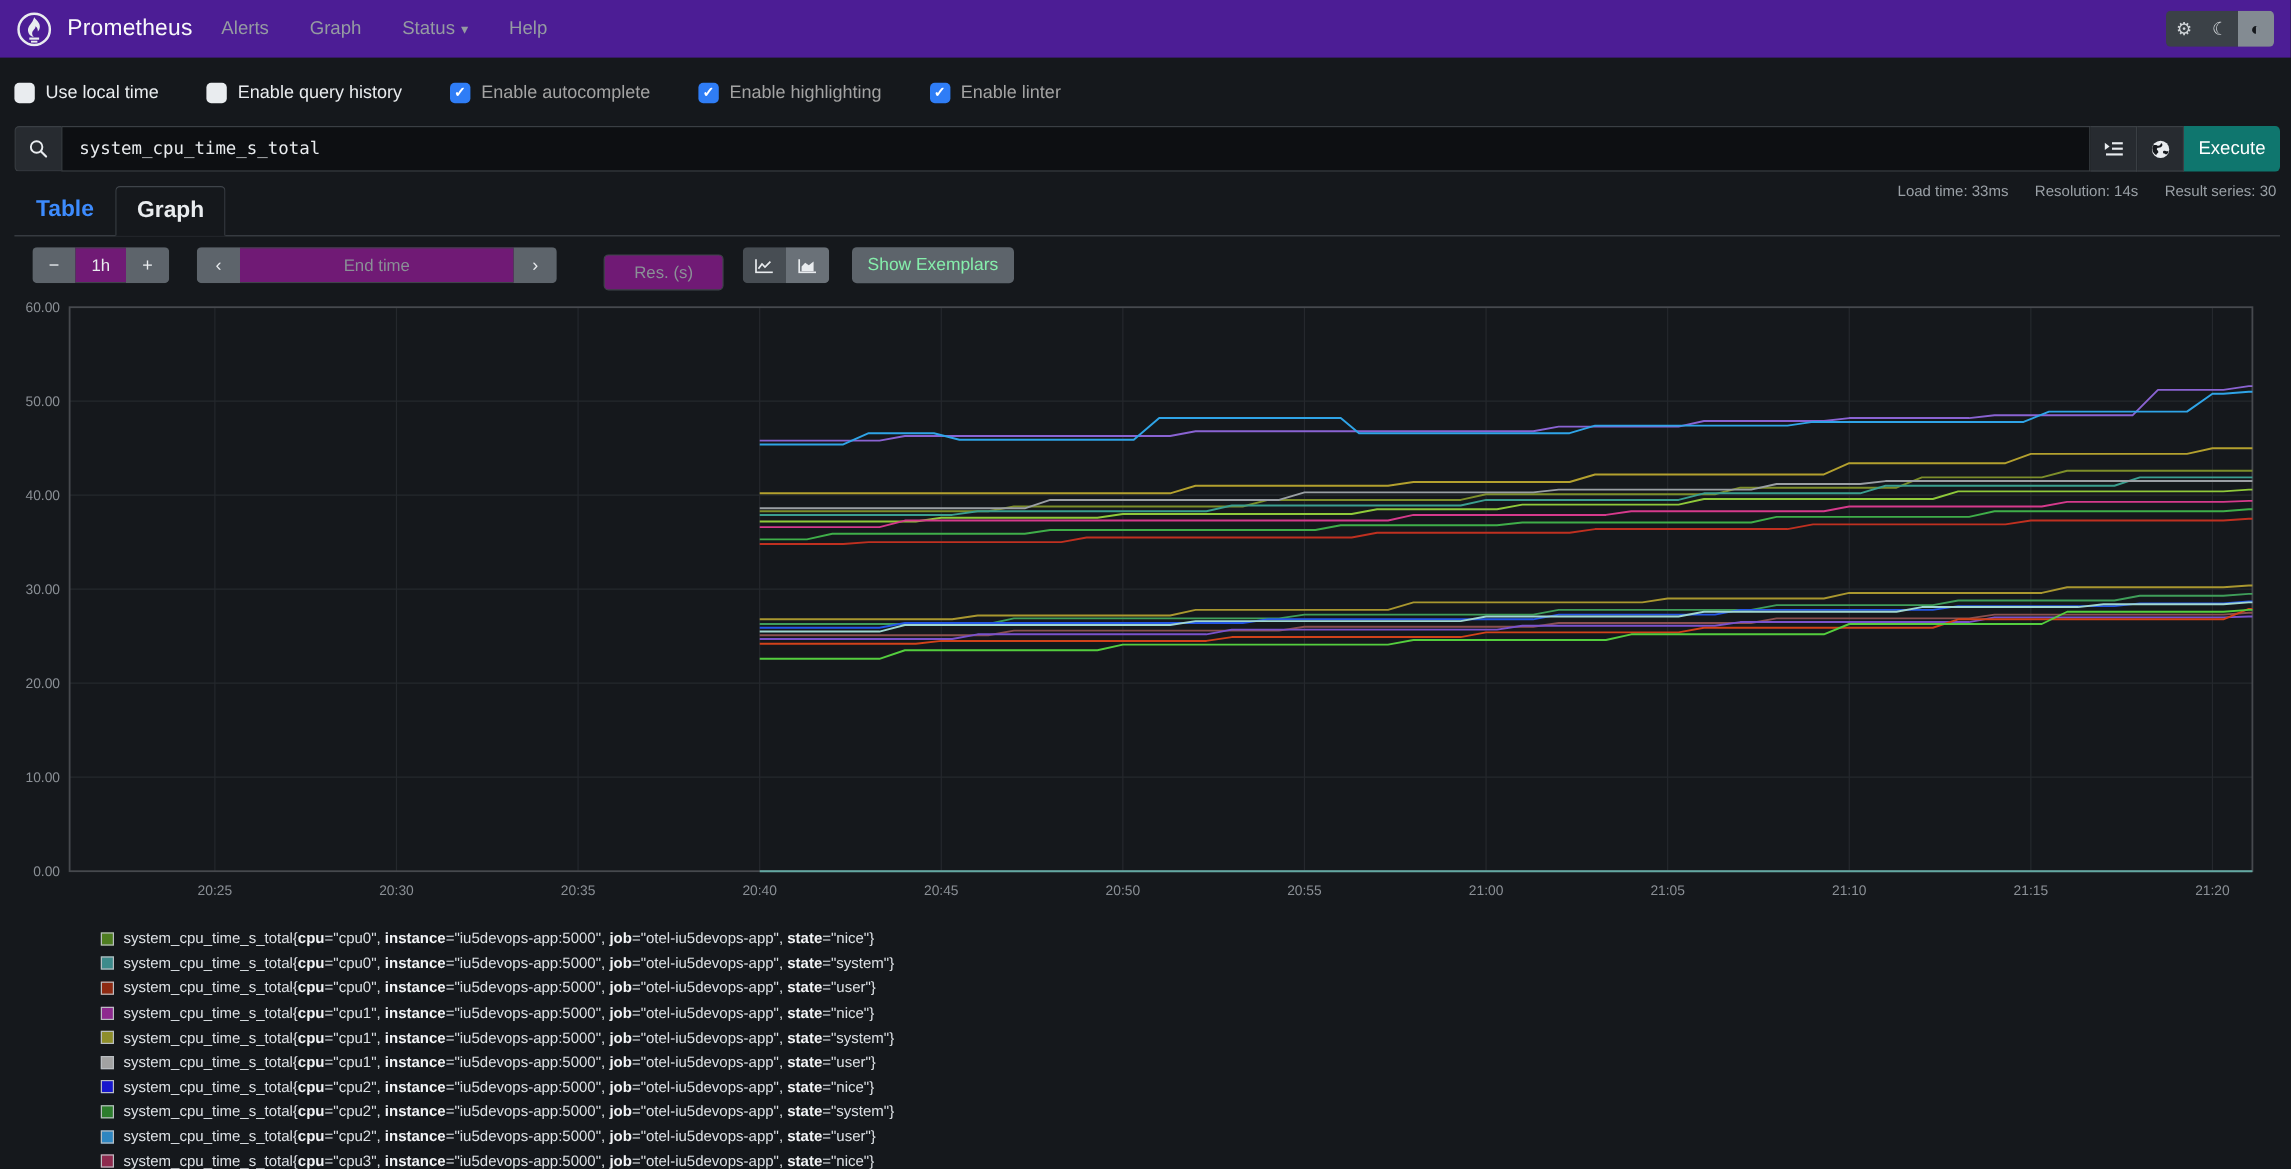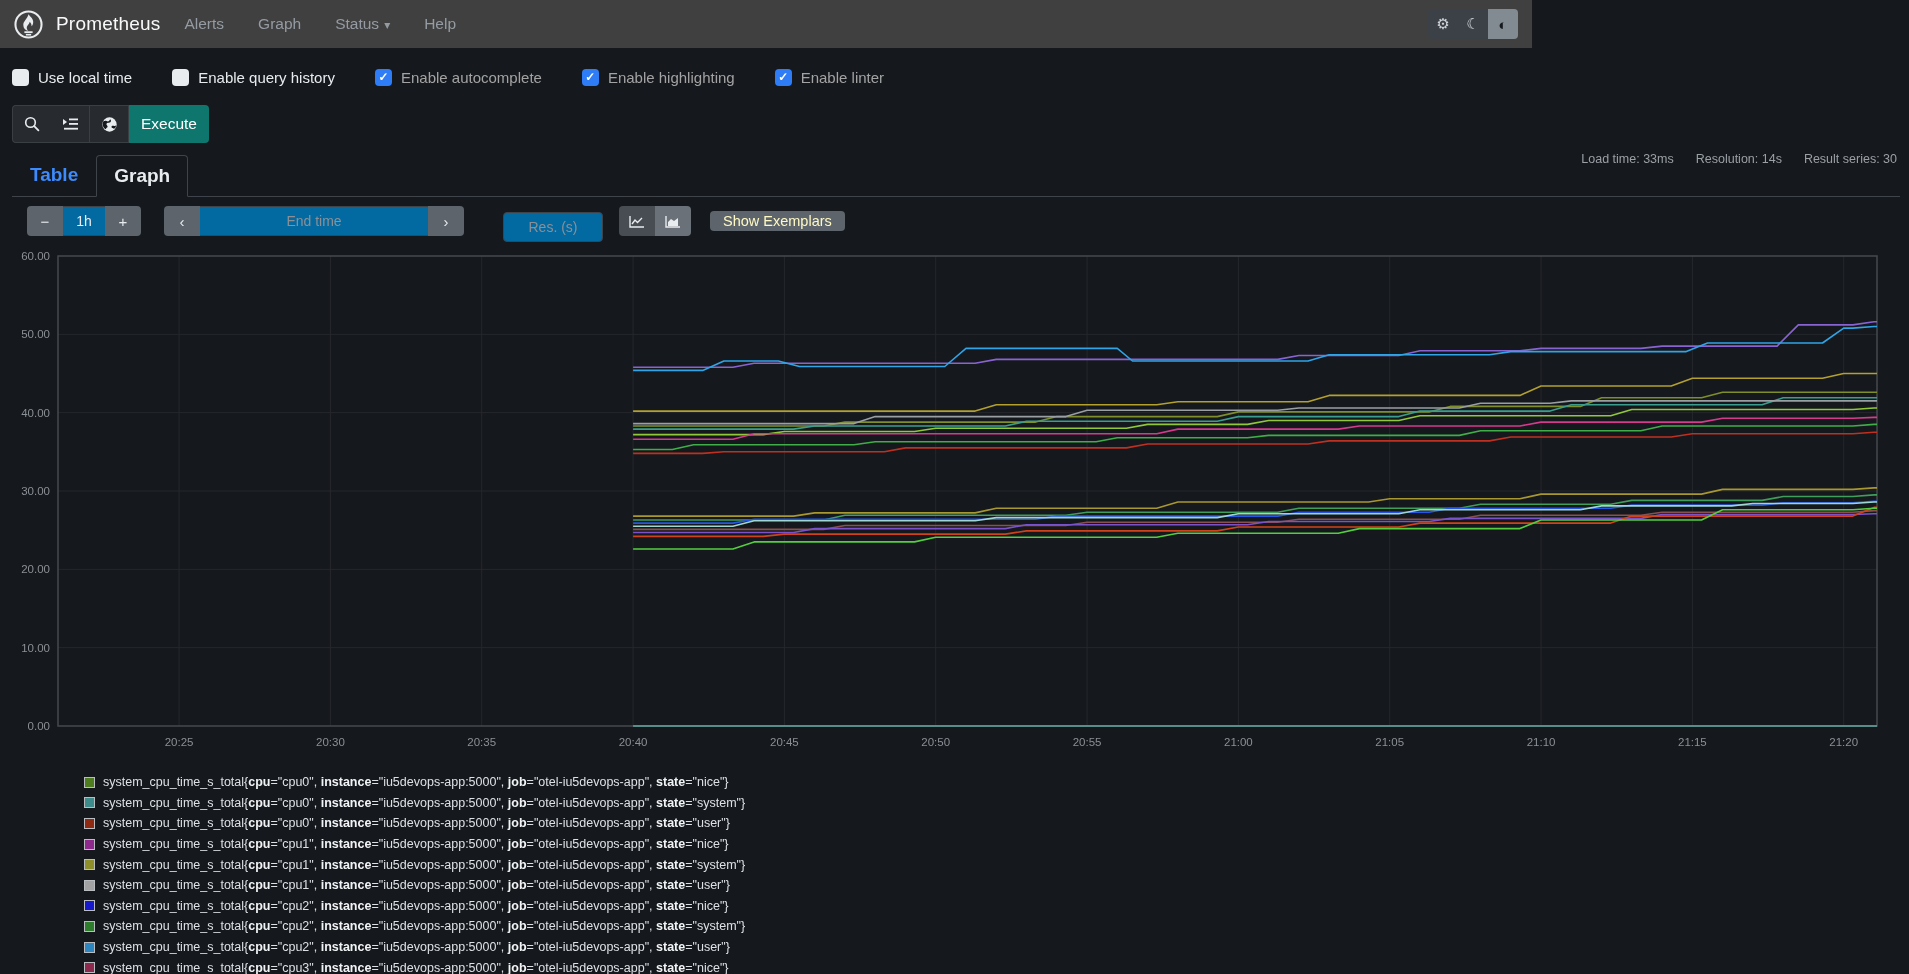--- a/index.html
+++ b/index.html
@@ -5,22 +5,22 @@
   * { margin:0; padding:0; box-sizing:border-box; }
   html,body { width:1909px; height:974px; overflow:hidden; }
   body {
     background:#15181c;
     font-family:"Liberation Sans", sans-serif;
     color:#e9ecef;
     position:relative;
   }
   
   .navbar {
-    position:absolute; top:0; left:0; width:1532px; height:48px;
-    background:#404040; display:flex; align-items:center; padding:0 14px;
+    position:absolute; top:0; left:0; width:1909px; height:48px;
+    background:#4c1d95; display:flex; align-items:center; padding:0 14px;
   }
   .logo { width:29px; height:29px; flex:0 0 auto; }
   .brand { font-size:19px; color:#f8f9fa; margin-left:13px; letter-spacing:.2px; cursor:pointer; }
   .nav-links { display:flex; align-items:center; margin-left:24px; gap:34px; }
   .nav-link { font-size:15.5px; color:#959ba2; cursor:pointer; }
   .nav-link .caret { font-size:12px; margin-left:5px; color:#959ba2; }
   .theme-group { position:absolute; right:14px; top:9px; display:flex; border-radius:4px; overflow:hidden; }
   .theme-btn {
     width:30px; height:30px; display:flex; align-items:center; justify-content:center;
     background:#3b4147; color:#cfd3d7; font-size:15px; cursor:pointer; border:none;
@@ -63,31 +63,31 @@
   .tab.link { color:#3d8bfd; }
   .tab.active { color:#e9ecef; border-color:#3f444a; border-bottom-color:#15181c; background:#15181c; margin-bottom:-1px; }
   
   .controls { position:absolute; top:206px; left:27px; display:flex; align-items:center; height:30px; }
   .grp { display:flex; height:30px; border-radius:4px; overflow:hidden; }
   .gbtn {
     background:#5d646b; color:#e9ecef; border:none; min-width:36px; font-size:15px;
     display:flex; align-items:center; justify-content:center; cursor:pointer;
   }
   .ginput {
-    background:#0369a1; border:1px solid #3f444a; color:#e9ecef; text-align:center;
+    background:#701a75; border:1px solid #3f444a; color:#e9ecef; text-align:center;
     font-size:14px; outline:none; height:30px;
   }
   .ginput::placeholder { color:#8a9096; }
   .duration-in { width:42px; border-left:none; border-right:none; }
   .endtime-in { width:228px; border-left:none; border-right:none; }
   .res-in { width:100px; border-radius:4px; border:1px solid #3f444a; margin-left:39px;margin-top:11px; }
   .toggle-grp { margin-left:16px; }
   .tbtn { width:36px; background:#6a7178; }
   .tbtn.active { background:#474d53; }
-  .exemplars-btn { margin-left:19px; background:#5d646b; color:#fef9c3; border:none; border-radius:4px; padding:0 13px; font-size:14.5px; height:20px; cursor:pointer; }
+  .exemplars-btn { margin-left:19px; background:#5d646b; color:#86efac; border:none; border-radius:4px; padding:0 13px; font-size:14.5px; height:30px; cursor:pointer; }
   .grp .gbtn { border-radius:0; }
   .spacer2 { width:23px; }
   
   .chart-wrap { position:absolute; top:248px; left:0; width:1909px; height:505px; }
   
   .legend { position:absolute; top:772px; left:84px; }
   .legend-row { display:flex; align-items:center; height:20.6px; cursor:pointer; }
   .swatch { width:11px; height:11px; border:1px solid #b9bdc1; margin-right:8px; flex:0 0 auto; }
   .legend-text { font-size:12.5px; color:#dde1e5; white-space:nowrap; }
   .legend-text b { color:#f1f3f5;text-align:center; }
@@ -140,20 +140,21 @@
   </label>
 </div>
 
 <div class="query-row">
   <div class="q-addon">
     <svg width="16" height="16" viewBox="0 0 16 16">
         <circle cx="6.5" cy="6.5" r="4.8" fill="none" stroke="#e9ecef" stroke-width="1.6"></circle>
         <line x1="10.2" y1="10.2" x2="14.4" y2="14.4" stroke="#e9ecef" stroke-width="1.8" stroke-linecap="round"></line>
       </svg>
   </div>
+  <input class="q-input" spellcheck="false" value="system_cpu_time_s_total" style="">
   <div class="q-iconbtn">
     <svg width="17" height="15" viewBox="0 0 17 15">
         <path d="M1 2 L5 5 L1 8 Z" fill="#e9ecef"></path>
         <rect x="7" y="1.5" width="9" height="1.8" fill="#e9ecef"></rect>
         <rect x="7" y="6" width="9" height="1.8" fill="#e9ecef"></rect>
         <rect x="2" y="10.8" width="14" height="1.8" fill="#e9ecef"></rect>
       </svg>
   </div>
   <div class="q-iconbtn">
     <svg width="17" height="17" viewBox="0 0 18 18">

